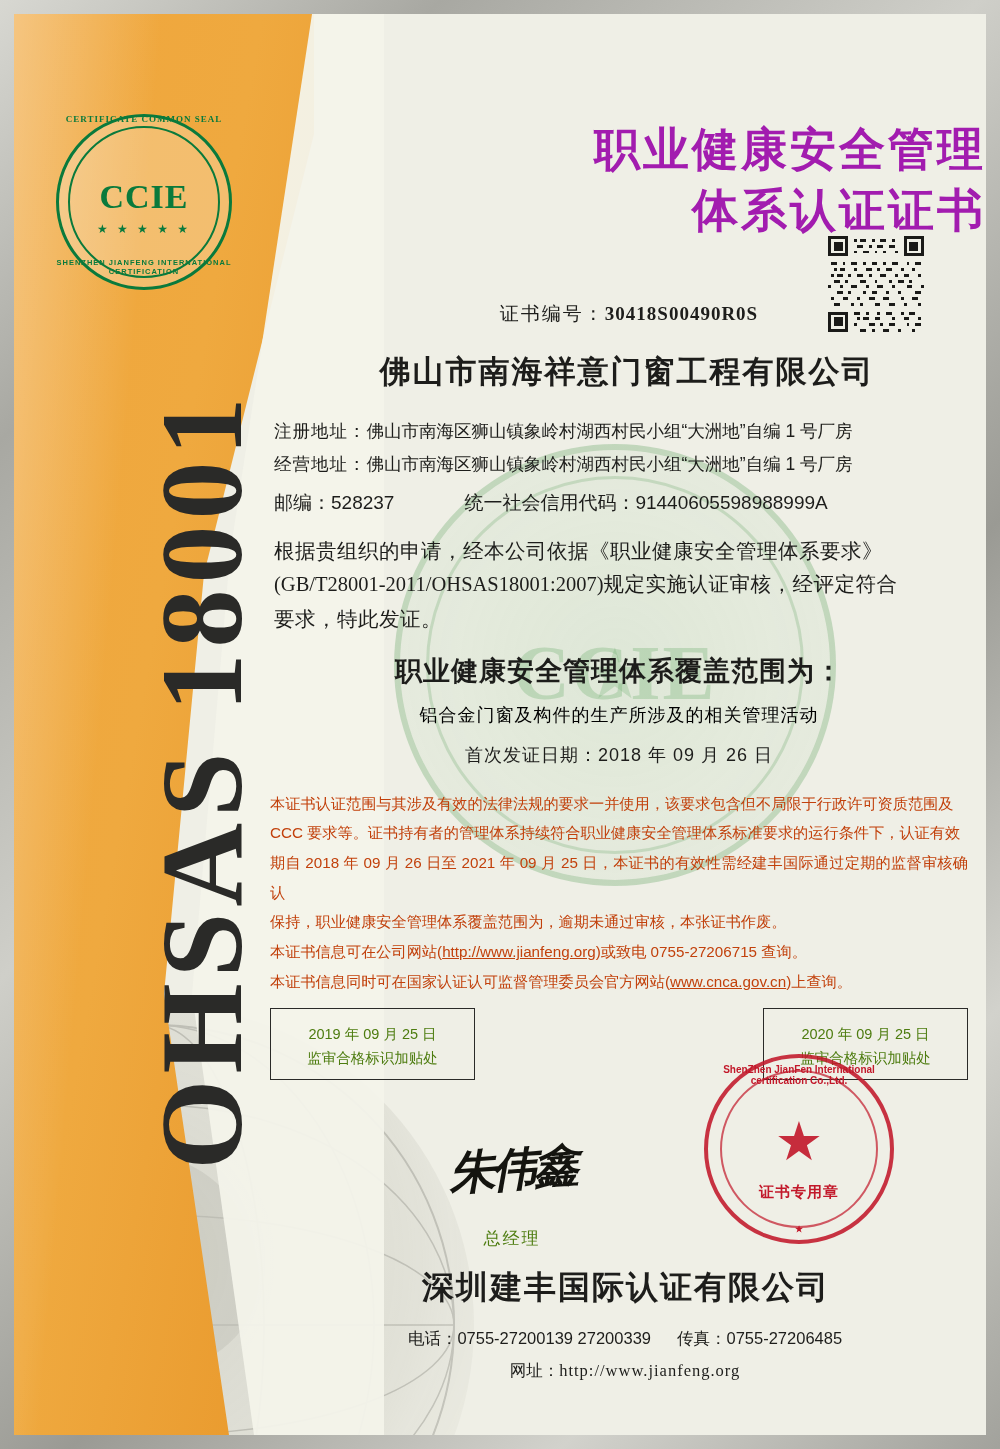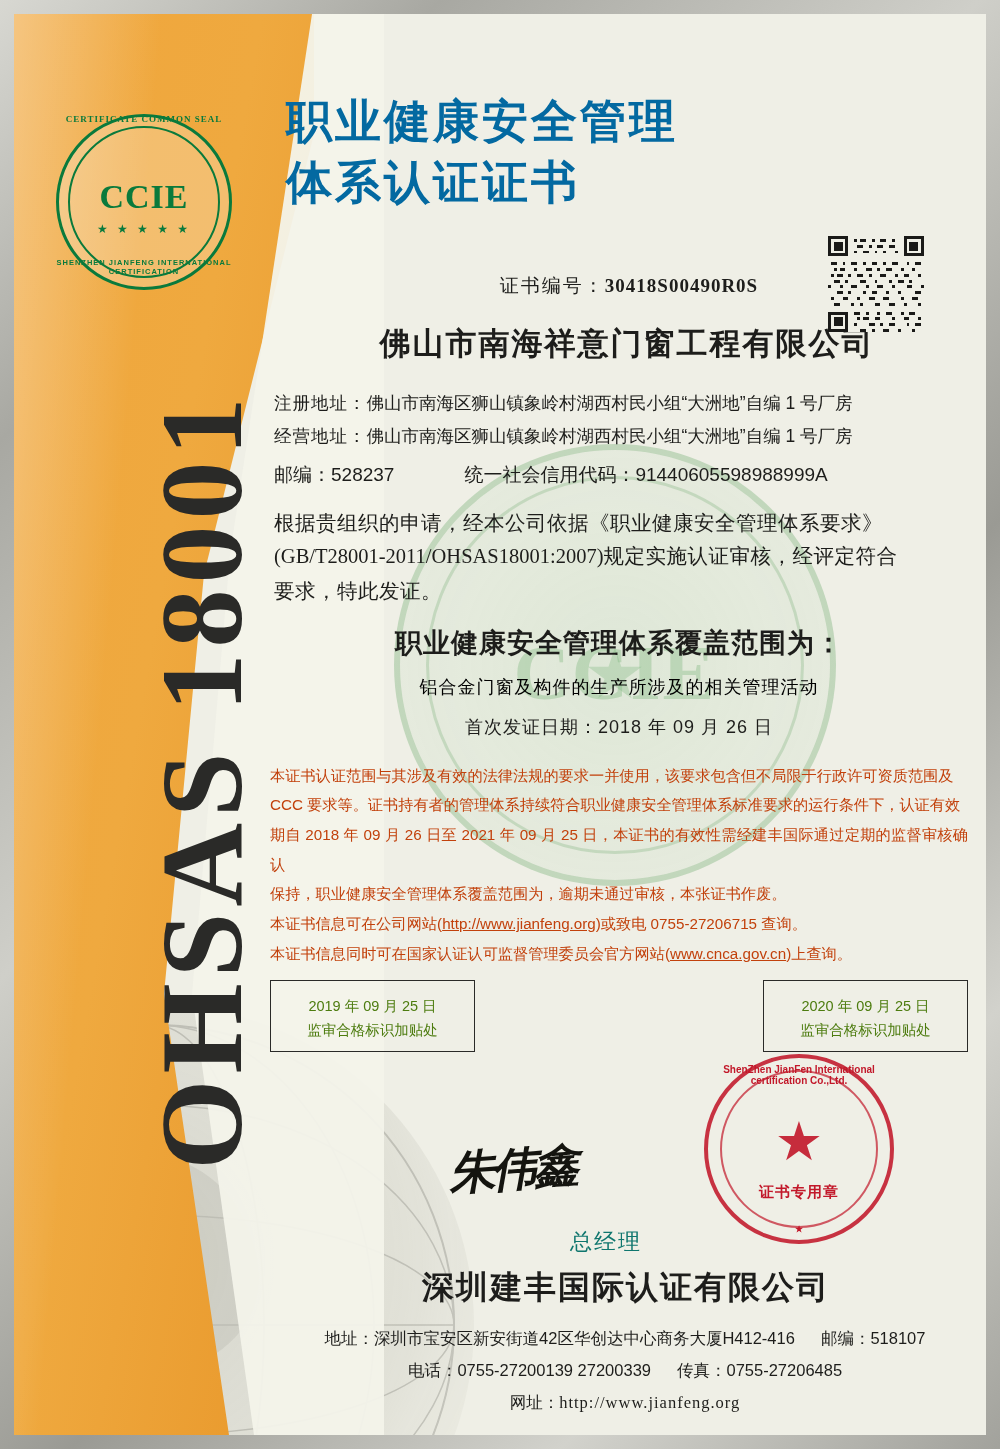--- a/index.html
+++ b/index.html
@@ -151,25 +151,25 @@
   }
 
   
   .content {
     position:absolute;
     left: 238px; top: 0;
     width: 734px;
     height: 1421px;
   }
   .title {
-    margin-top: 78px;
-    text-align: left;
+    margin-top: 106px;
+    text-align: right;
     font-family: "Liberation Serif", serif;
     font-weight: bold;
-    color: #0369a1;
+    color: #a21caf;
     font-size: 46px;
     line-height: 1.32;
     letter-spacing: 3px;
     padding-left: 34px;
   }
   .qr {
     position:absolute;
     right: 62px; top: 222px;
     width: 96px; height: 96px;
   }
@@ -305,24 +305,23 @@
     font-size: 46px;
     font-style: italic;
     font-weight:bold;
     color:#14140f;
     letter-spacing: -4px;
     transform: rotate(-4deg);
     display:inline-block;
   }
   .sig-title {
     margin-top: 26px;
-    font-size: 22px;
-    color:#0f766e;
+    font-size: 17px;
+    color:#4d7c0f;
     letter-spacing:2px;
-    text-align:right;
   }
 
   .issuer {
     position:absolute;
     left:0; right:0; top: 1252px;
     text-align:center;
     font-size: 32px;
     font-weight:bold;
     color:#1d1d1b;
     letter-spacing: 2px;
@@ -584,23 +583,20 @@
           <div class="arc">ShenZhen JianFen International certification Co.,Ltd.</div>
           <div class="star">★</div>
           <div class="txt">证书专用章</div>
           <div class="arc-b">★</div>
         </div>
 
         <div class="issuer">深圳建丰国际认证有限公司</div>
 
         <div class="footer">
           <div>
-            <span>地址：</span><span>深圳市宝安区新安街道42区华创达中心商务大厦H412-416</span><span class="sp"></span><span>邮编：</span><span>518107</span>
-          </div>
-          <div>
             <span>电话：</span><span>0755-27200139  27200339</span><span class="sp"></span><span>传真：</span><span>0755-27206485</span>
           </div>
           <div>
             <span>网址：</span><span class="url">http://www.jianfeng.org</span>
           </div>
         </div>
 
       </div>
     </div>
   </div>

